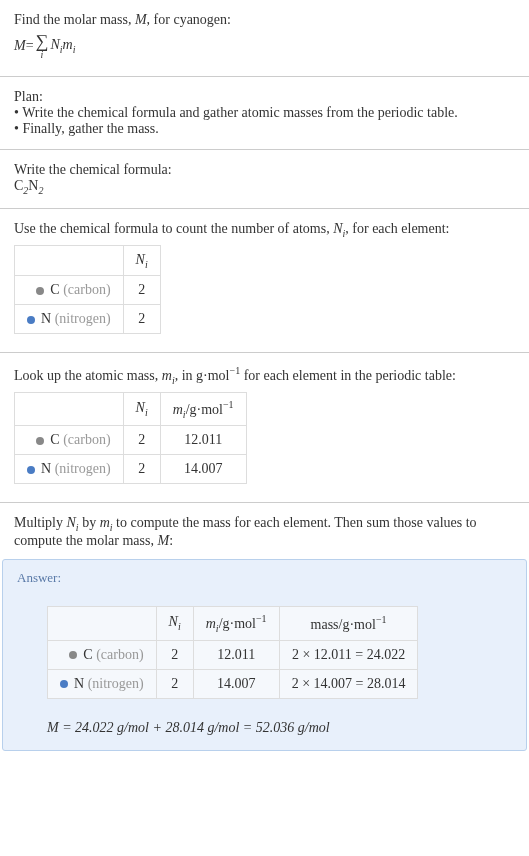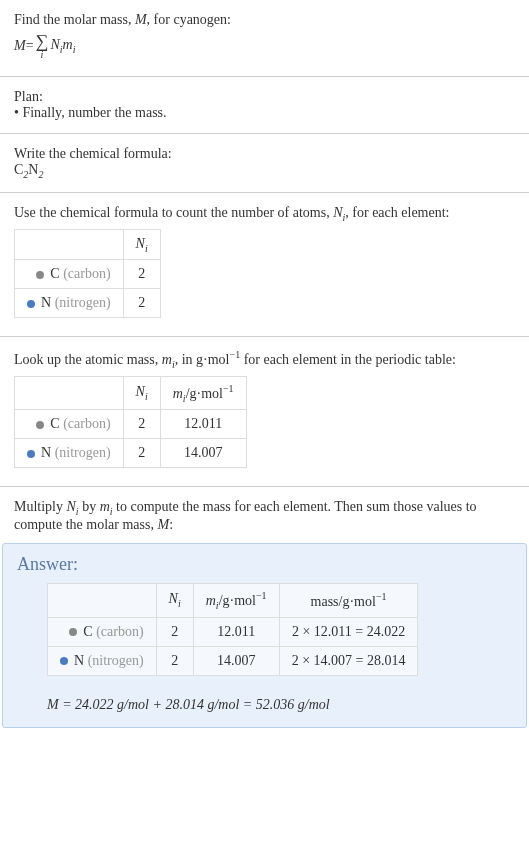--- a/index.html
+++ b/index.html
@@ -88,22 +88,22 @@
     }
     .answer-box {
       background: #e8f0fb;
       border: 1px solid #b8d0ec;
       border-radius: 3px;
       padding: 10px 14px 14px 14px;
       margin: 6px 2px;
     }
     .answer-label {
       color: #5a7aa8;
-      font-size: 18px;
-      margin-bottom: 8px;
+      font-size: 13px;
+      margin-bottom: 20px;
     }
     .answer-box table {
       margin-left: 30px;
       background: #fff;
     }
     .answer-box table td, .answer-box table th {
       background: #f5f8fc;
     }
     .final-eq {
       margin-left: 30px;
@@ -130,21 +130,22 @@
     </span>
     <span class="ital"><span>N</span><span class="sub-i">i</span></span>
       <span class="ital"><span>m</span><span class="sub-i">i</span></span>
   </div>
 </div>
 
 <div class="divider"></div>
 
 <div class="section">
   <div>Plan:</div>
-  <div>• Finally, number the mass.</div>
+  <div>• Write the chemical formula and gather atomic masses from the periodic table.</div>
+  <div>• Finally, gather the mass.</div>
 </div>
 
 <div class="divider"></div>
 
 <div class="section">
   <div>Write the chemical formula:</div>
   <div>
     <span>C</span><sub>2</sub><span>N</span><sub>2</sub>
   </div>
 </div>

